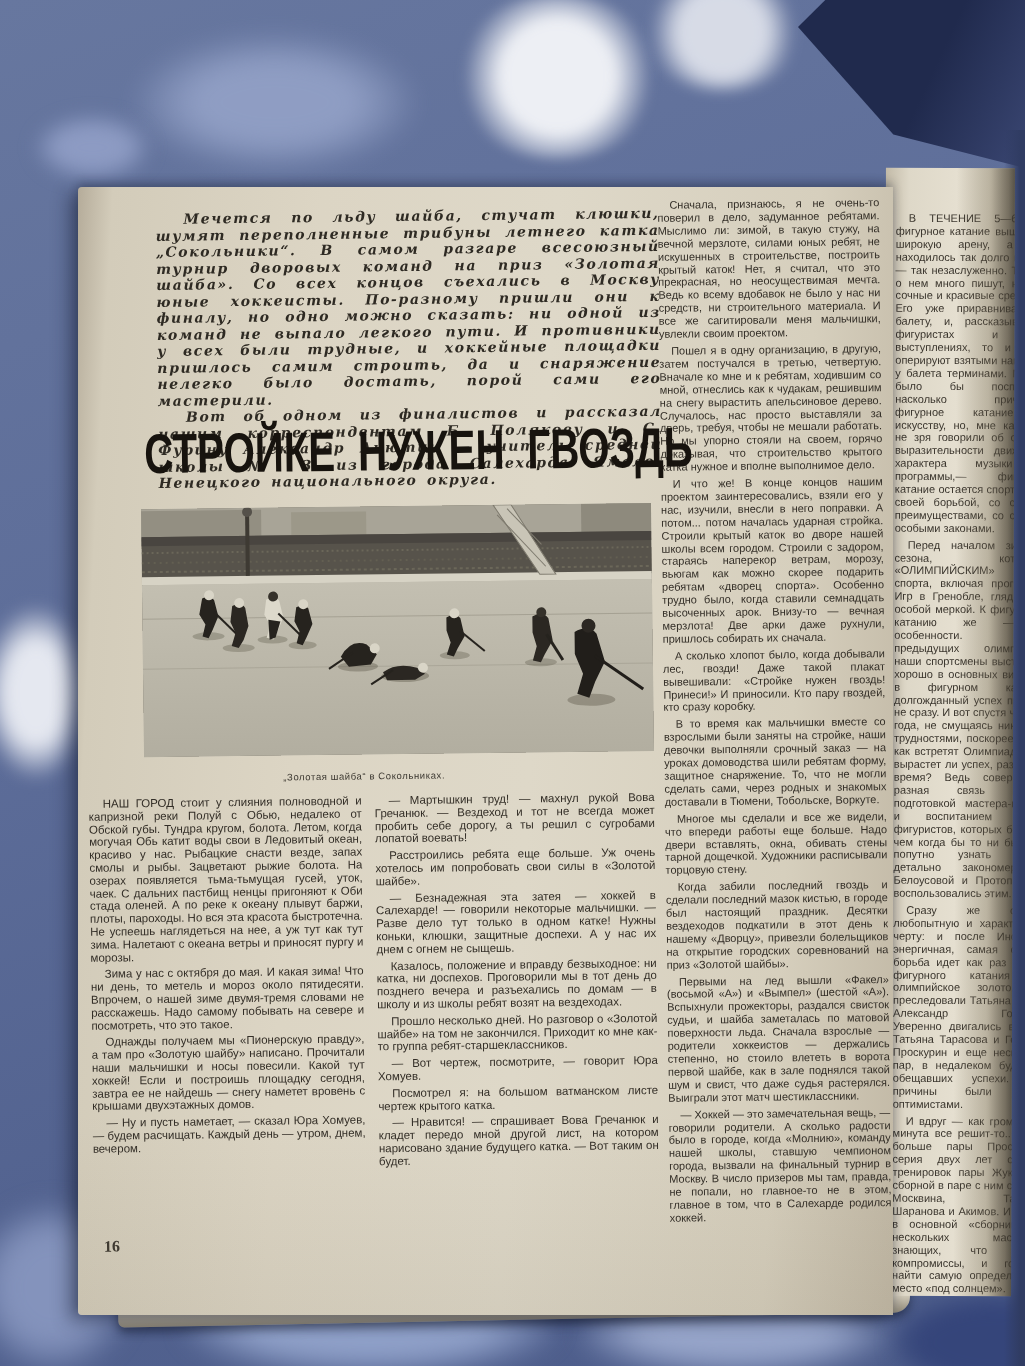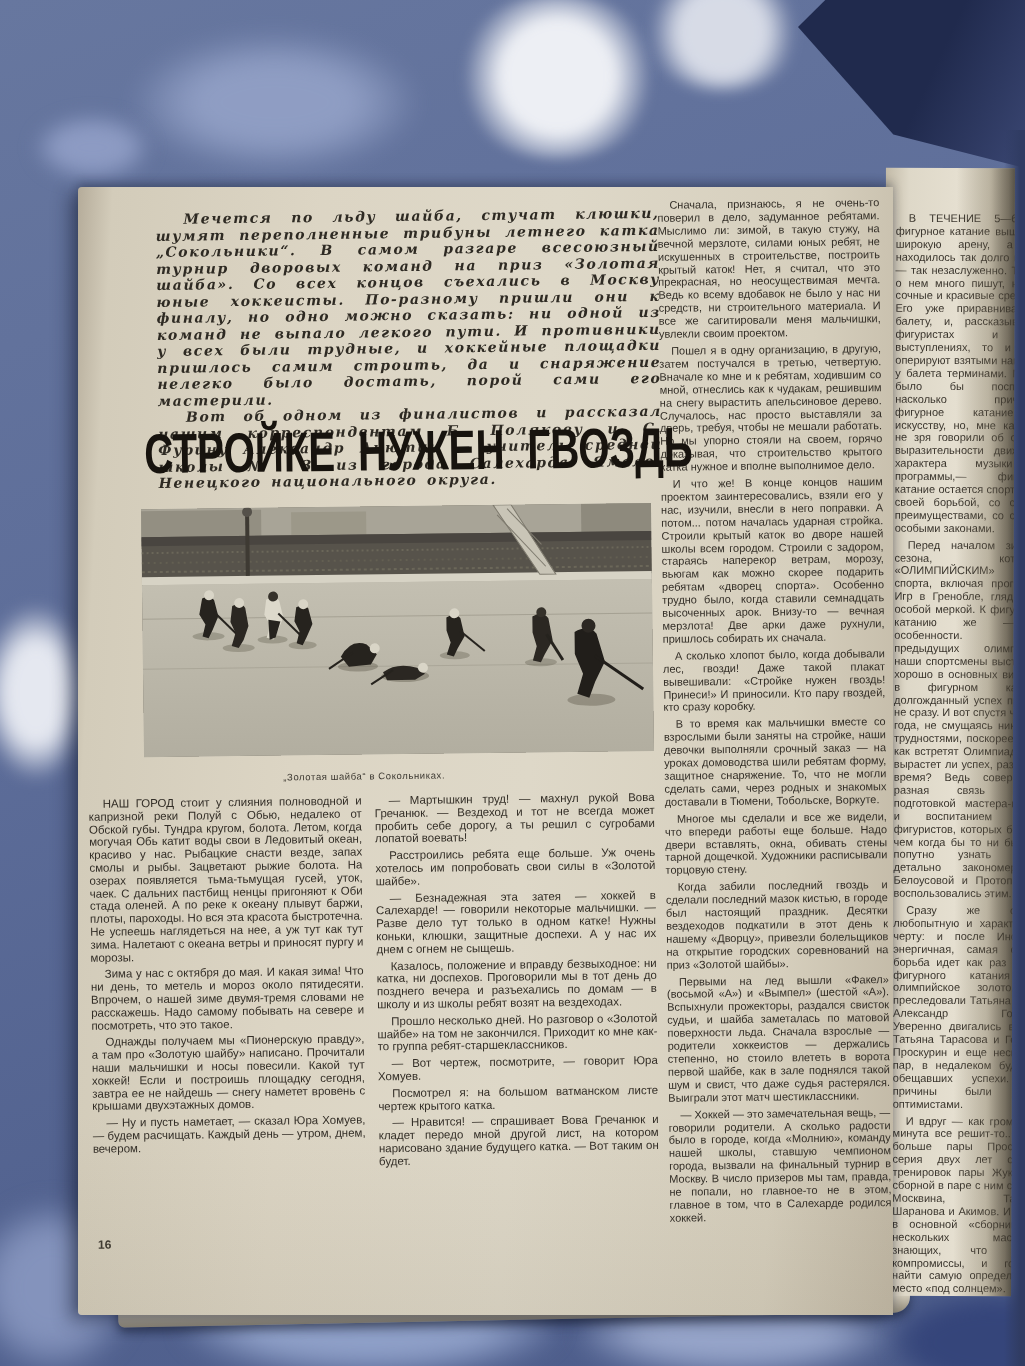--- a/index.html
+++ b/index.html
@@ -56,21 +56,21 @@
            font-size:9.5px;letter-spacing:.6px;}
   .col{position:absolute;top:606px;height:505px;overflow:hidden;color:#332e27;
        font-size:11.5px;line-height:12.8px;text-align:justify;}
   .col p{margin:0 0 4px;text-indent:14px;}
   .col-left{left:10px;width:273px;}
   .col-mid{left:296px;width:280px;}
   .col-right{position:absolute;left:586px;top:14px;width:222px;height:1084px;overflow:hidden;
              color:#332e27;font-size:11px;line-height:12.9px;text-align:justify;}
   .col-right p{margin:0 0 4px;text-indent:12px;}
   .lead{font-weight:normal;}
-  .pageno{position:absolute;left:14px;top:1046px;font-size:12px;font-weight:bold;color:#3f3a31;}
+  .pageno{position:absolute;left:20px;top:1046px;font-size:16px;font-weight:bold;color:#3f3a31;font-family:Liberation Serif, serif;}
 </style>
 </head>
 <body>
 
 <div class="scene">
 
   <div class="blob fl-feather"></div>
   <div class="blob fl-white-big"></div>
   <div class="blob fl-white-2"></div>
   <div class="blob fl-left-top"></div>

